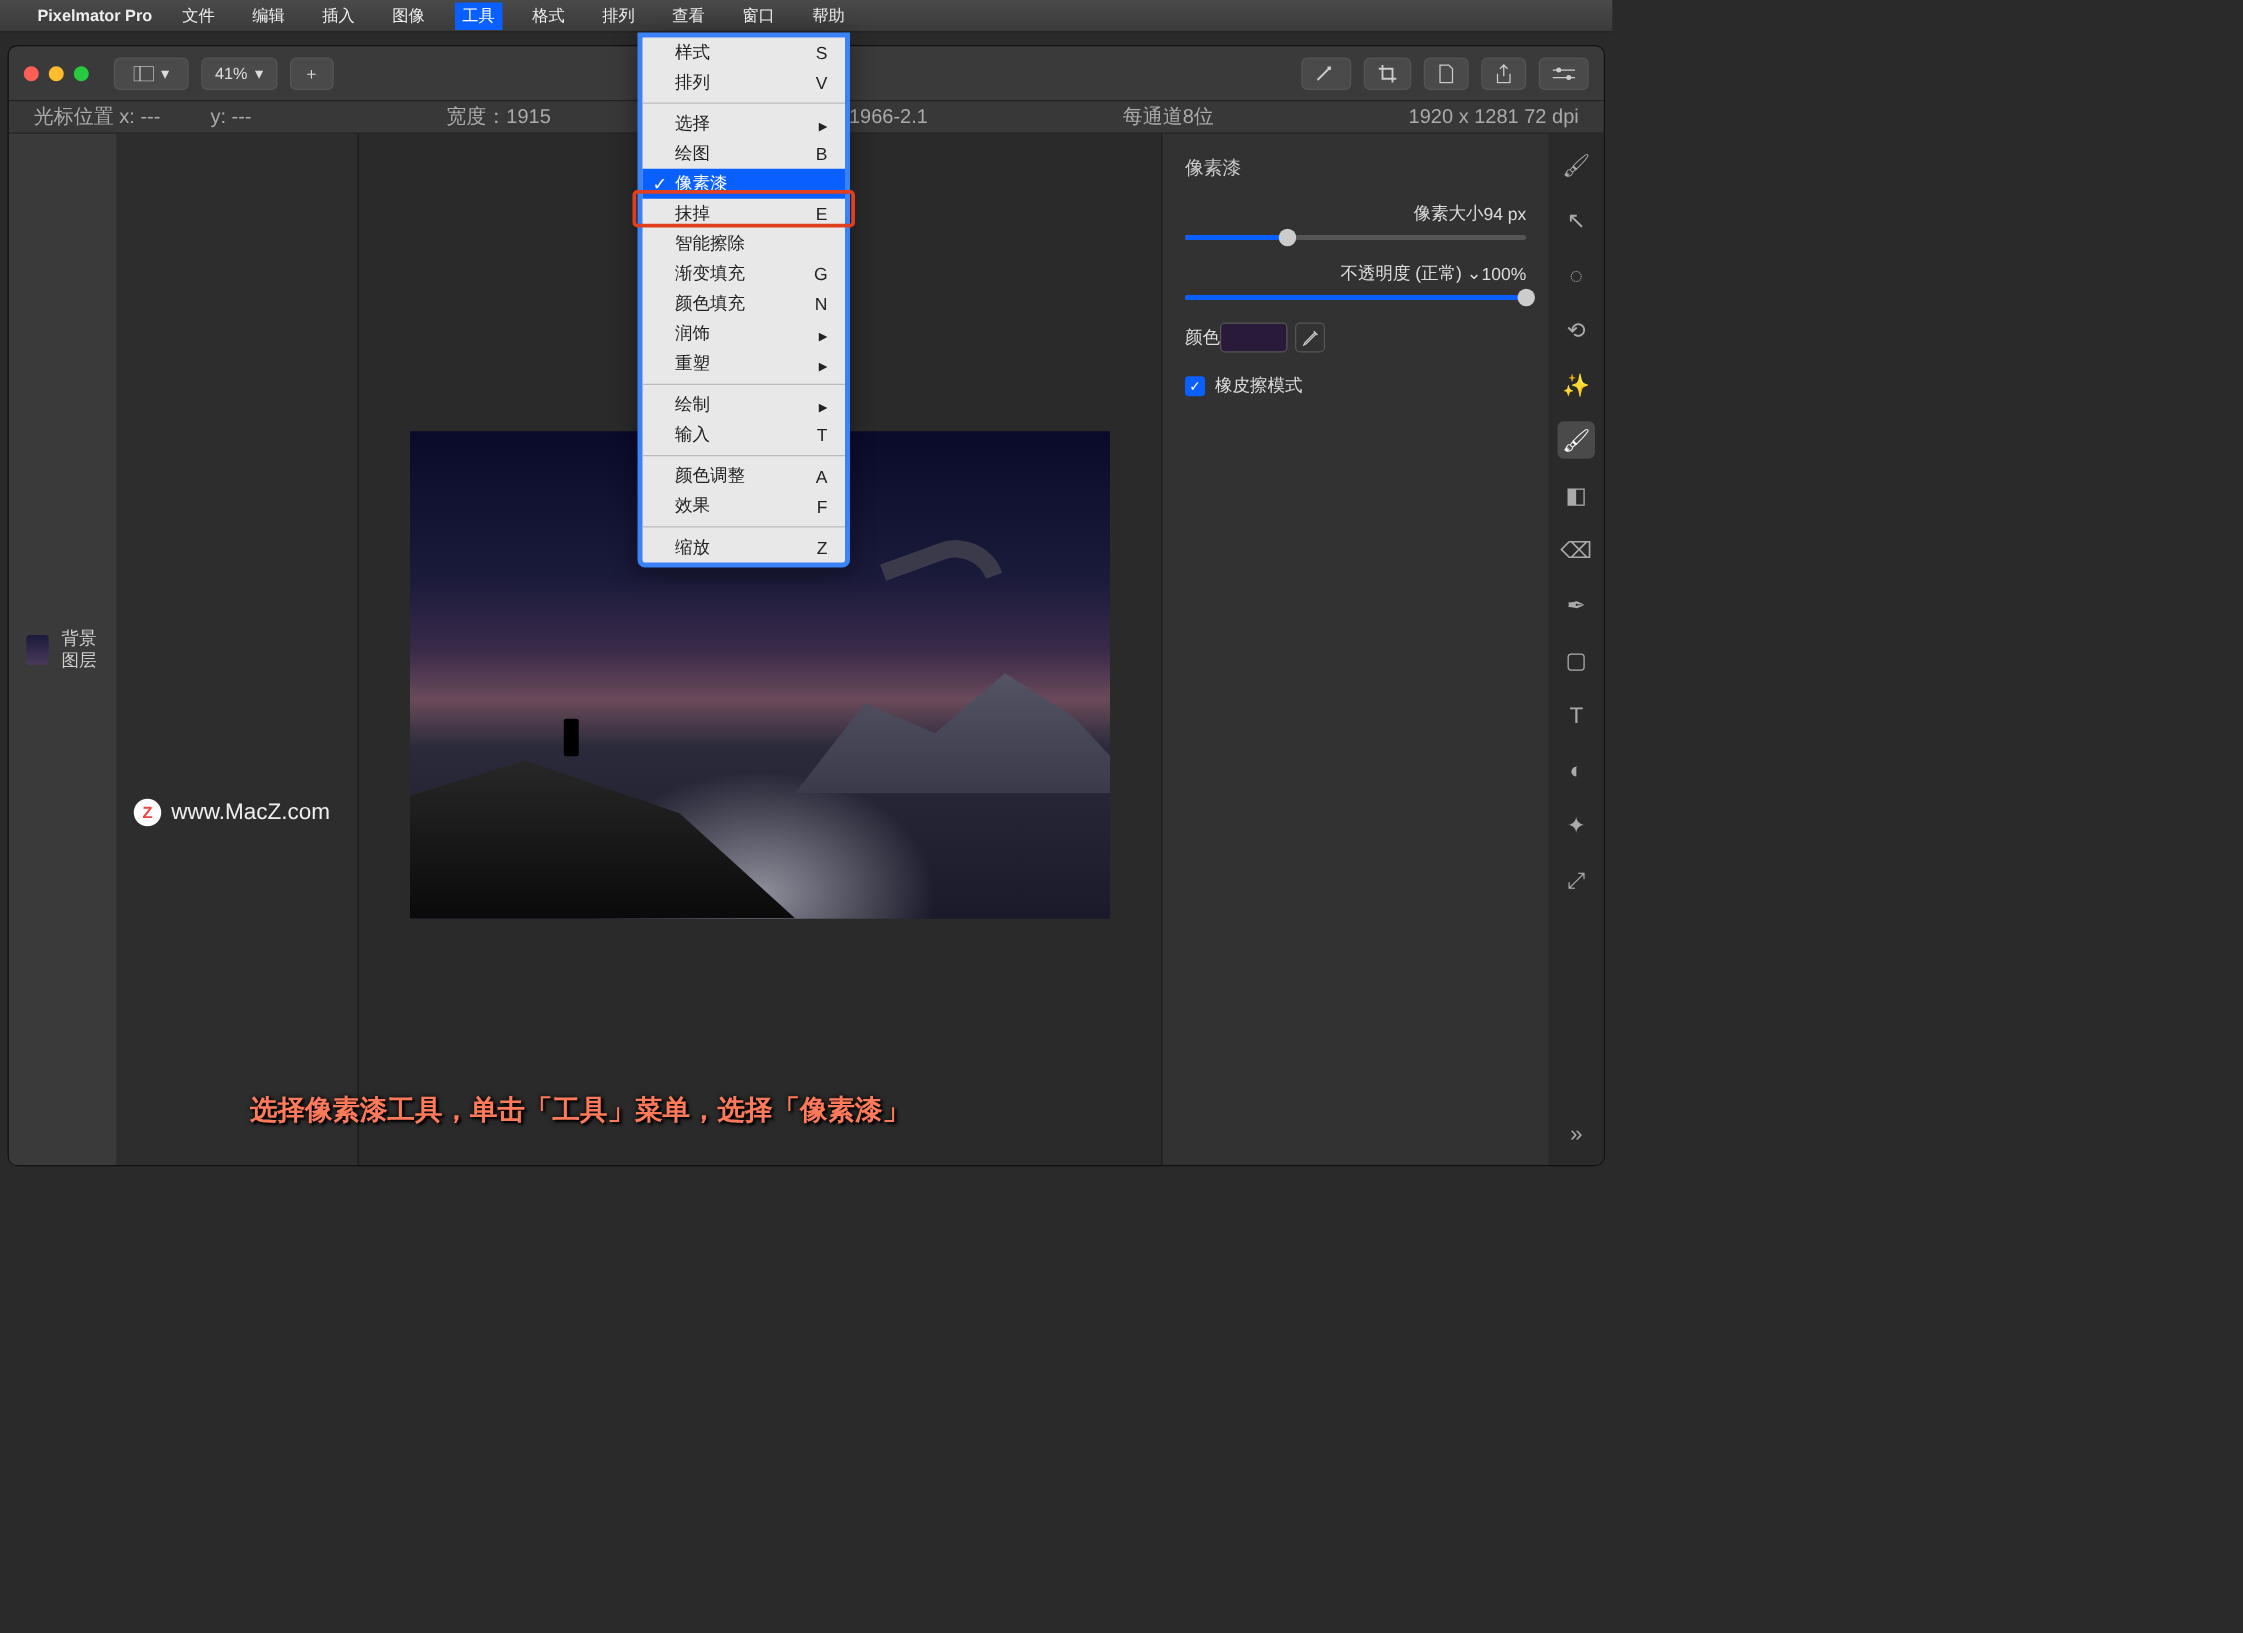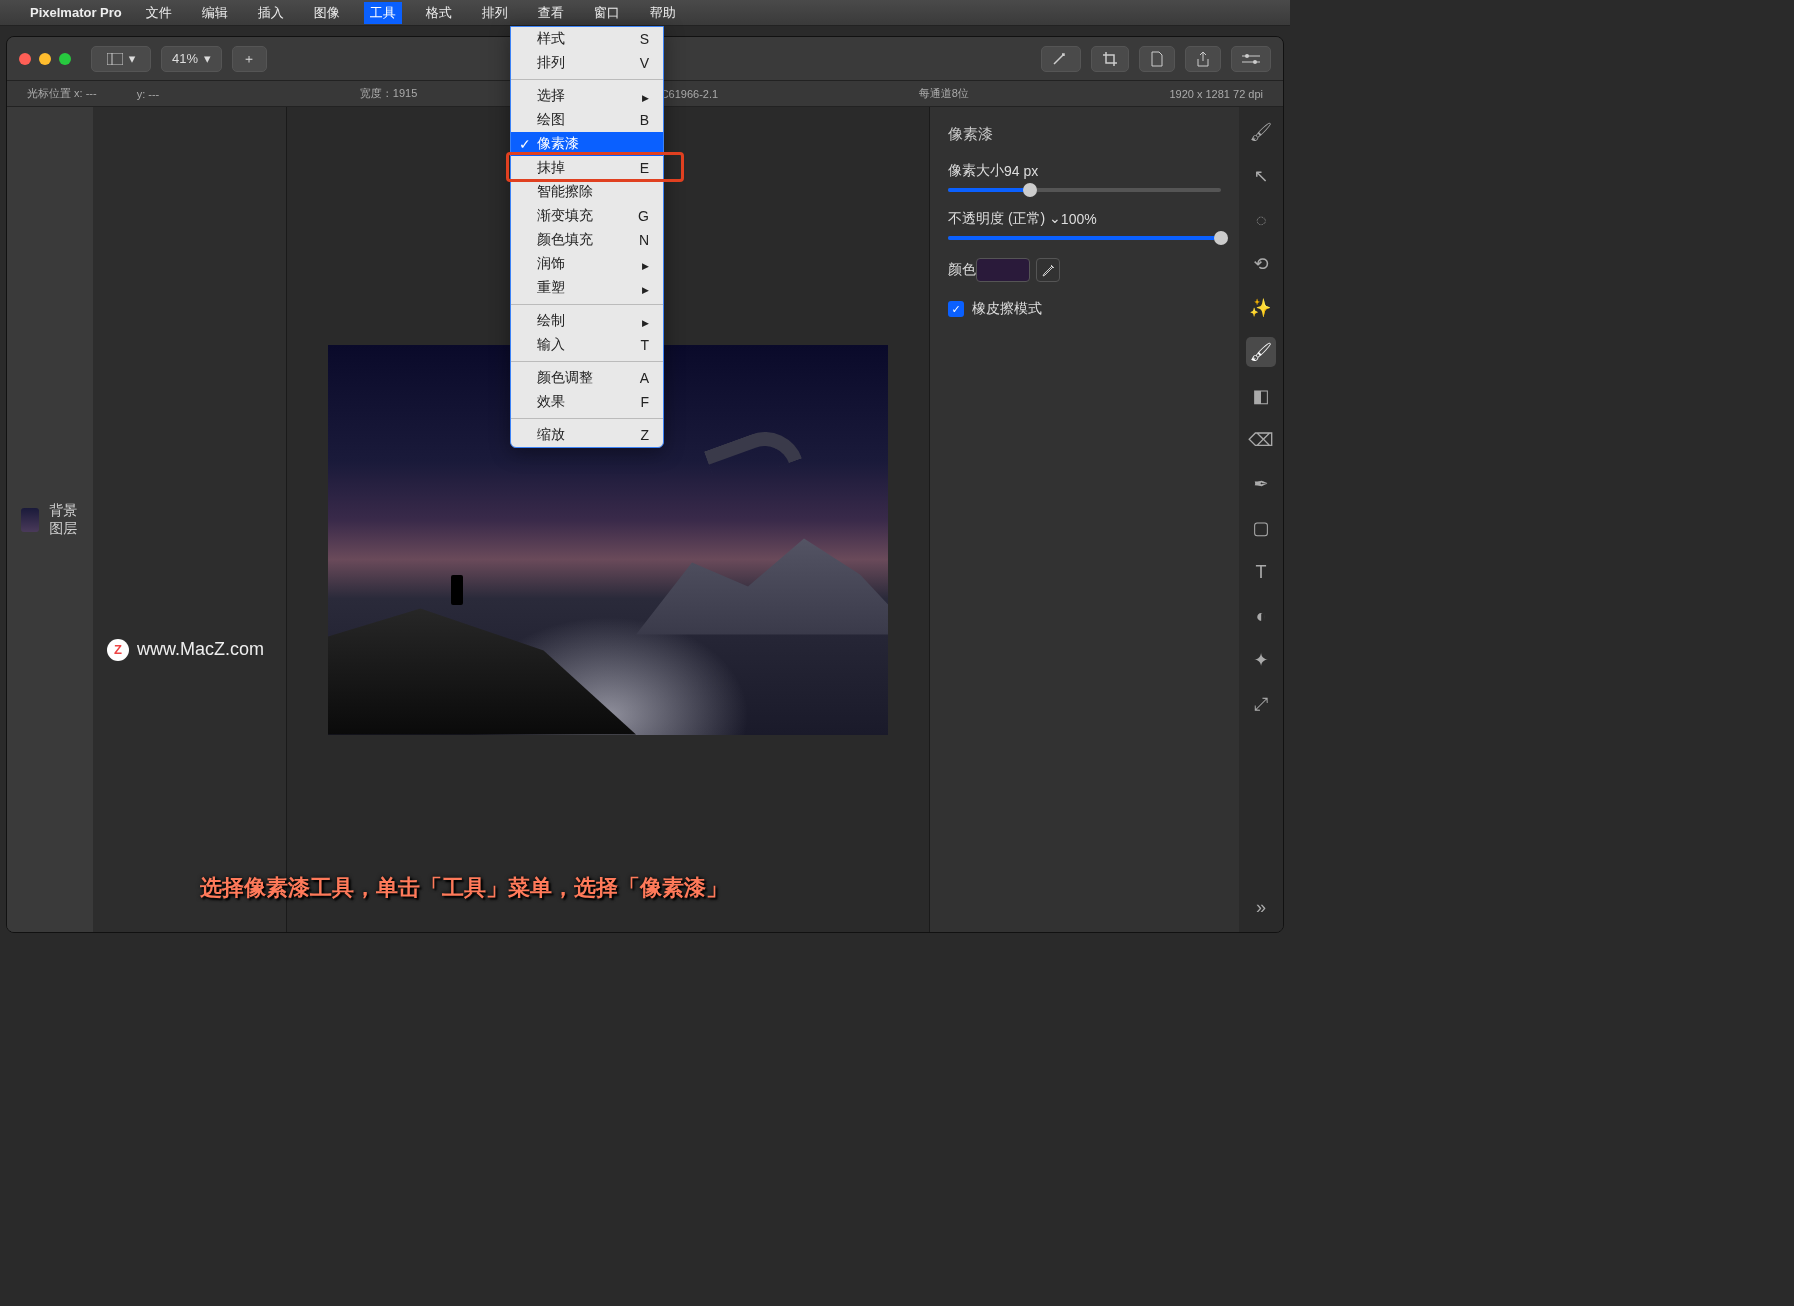--- a/index.html
+++ b/index.html
@@ -17,21 +17,21 @@
 .titlebar { height: 44px; background: #3a3a3a; display: flex; align-items: center; padding: 0 12px; gap: 10px; border-bottom: 1px solid #222; }
 .traffic { display: flex; gap: 8px; margin-right: 10px; }
 .traffic span { width: 12px; height: 12px; border-radius: 50%; display: inline-block; }
 .traffic .r { background: #ff5f56; } .traffic .y { background: #ffbd2e; } .traffic .g { background: #27c93f; }
 .tb-btn { height: 26px; background: #4a4a4a; border: 1px solid #555; border-radius: 5px; display: flex; align-items: center; justify-content: center; padding: 0 10px; color: #ddd; font-size: 13px; }
 .tb-btn.wide { min-width: 60px; gap: 6px; }
 .titlebar .filename { flex: 1; text-align: center; font-size: 13px; color: #ccc; }
 .tb-right { display: flex; gap: 10px; }
 
 
-.infobar { height: 26px; background: #383838; display: flex; align-items: center; font-size: 11px; color: #aaa; border-bottom: 1px solid #222; }
+.infobar { height: 26px; background: #383838; display: flex; align-items: center; font-size: 16px; color: #aaa; border-bottom: 1px solid #222; }
 .infobar > div { padding: 0 20px; }
 .infobar .spacer { flex: 1; }
 
 
 .main { flex: 1; display: flex; min-height: 0; }
 .layers { width: 280px; background: #2d2d2d; border-right: 1px solid #1a1a1a; display: flex; }
 .layer-row { display: flex; align-items: center; gap: 10px; padding: 8px 14px; background: #3a3a3a; font-size: 14px; }
 .layer-thumb { width: 34px; height: 24px; background: linear-gradient(#1a1a3a,#4a3a5a); border-radius: 3px; }
 .watermark { display: flex; align-items: center; gap: 8px; padding: 20px 14px; margin-top: 260px; font-size: 18px; color: #eee; }
 .watermark .zo { width: 22px; height: 22px; border-radius: 50%; background: #fff; color: #e44; display: inline-flex; align-items: center; justify-content: center; font-weight: bold; font-size: 13px; }
@@ -46,37 +46,37 @@
   radial-gradient(ellipse 200px 140px at 50% 95%, rgba(220,220,230,0.6), transparent 70%),
   linear-gradient(#0a0a2a 0%, #1a1a3a 30%, #3a2a4a 45%, #6a4a5a 55%, #2a2a3a 65%, #1a1a2a 100%);
   position: relative; overflow: hidden; margin-top: 40px; }
 .mountain { position: absolute; bottom: 100px; left: 55%; width: 50%; height: 120px; background: linear-gradient(#5a5a6a,#3a3a4a); clip-path: polygon(0 100%, 20% 40%, 40% 60%, 60% 20%, 80% 50%, 100% 100%); }
 .rocks { position: absolute; bottom: 0; left: 0; width: 55%; height: 140px; background: linear-gradient(#2a2a2a,#0a0a0a); clip-path: polygon(0 30%, 30% 10%, 50% 25%, 70% 40%, 100% 100%, 0 100%); }
 .person { position: absolute; bottom: 130px; left: 22%; width: 12px; height: 30px; background: #000; border-radius: 2px; }
 .stroke { position: absolute; top: 90px; right: 90px; width: 90px; height: 40px; border: 14px solid #3a3a4a; border-bottom: none; border-left: none; border-radius: 0 40px 0 0; transform: rotate(-20deg); }
 
 .props { width: 310px; background: #323232; border-left: 1px solid #1a1a1a; padding: 18px; font-size: 14px; color: #ddd; display: flex; flex-direction: column; gap: 18px; }
 .props h3 { font-size: 15px; font-weight: 500; color: #ccc; }
-.prop-row { display: flex; justify-content: flex-start; align-items: center; }
+.prop-row { display: flex; justify-content: flex-end; align-items: center; }
 .slider { height: 4px; background: #555; border-radius: 2px; position: relative; margin-top: 8px; }
 .slider .fill { position: absolute; left: 0; top: 0; height: 100%; background: #0a60ff; border-radius: 2px; }
 .slider .thumb { position: absolute; top: -5px; width: 14px; height: 14px; background: #ccc; border-radius: 50%; margin-left: -7px; }
 .color-row { display: flex; align-items: center; justify-content: flex-start; }
 .swatch { width: 54px; height: 24px; background: #2a1a3a; border: 1px solid #555; border-radius: 4px; }
 .eyedrop { width: 24px; height: 24px; border: 1px solid #555; border-radius: 4px; display: flex; align-items: center; justify-content: center; margin-left: 6px; }
 .check-row { display: flex; align-items: center; gap: 8px; }
 .checkbox { width: 16px; height: 16px; background: #0a60ff; border-radius: 3px; display: inline-flex; align-items: center; justify-content: center; color: #fff; font-size: 11px; }
 
 .toolstrip { width: 44px; background: #2a2a2a; display: flex; flex-direction: column; align-items: center; padding-top: 10px; gap: 14px; }
 .toolstrip .tool { width: 30px; height: 30px; display: flex; align-items: center; justify-content: center; color: #aaa; border-radius: 5px; font-size: 18px; }
 .toolstrip .tool.active { background: #4a4a4a; color: #fff; }
 .toolstrip .more { margin-top: auto; margin-bottom: 10px; }
 
 
-.dropdown { position: absolute; top: 26px; left: 510px; width: 154px; background: #e8e8e8; border: 1px solid #3b82f6; border-radius: 0 0 6px 6px; box-shadow: 0 4px 20px rgba(0,0,0,0.4); font-size: 14px; color: #222; z-index: 100; }
+.dropdown { position: absolute; top: 26px; left: 510px; width: 170px; background: #e8e8e8; border: 4px solid #3b82f6; border-radius: 0 0 6px 6px; box-shadow: 0 4px 20px rgba(0,0,0,0.4); font-size: 14px; color: #222; z-index: 100; }
 .dropdown .dd-item { display: flex; justify-content: space-between; align-items: center; padding: 3px 14px 3px 26px; position: relative; }
 .dropdown .dd-item.sel { background: #0a60ff; color: #fff; }
 .dropdown .dd-item.sel::before { content: "✓"; position: absolute; left: 8px; }
 .dropdown .dd-sep { height: 1px; background: #bbb; margin: 4px 0; }
 .dropdown .arrow::after { content: "▶"; font-size: 9px; }
 .dd-highlight { position: absolute; top: 152px; left: 506px; width: 178px; height: 30px; border: 3px solid #e04020; border-radius: 4px; z-index: 101; pointer-events: none; }
 
 .caption { position: absolute; bottom: 36px; left: 200px; font-size: 22px; font-weight: 600; color: #ff7a5a; text-shadow: 0 0 4px #000, 2px 2px 2px #000; z-index: 50; }
 </style>
 </head>

